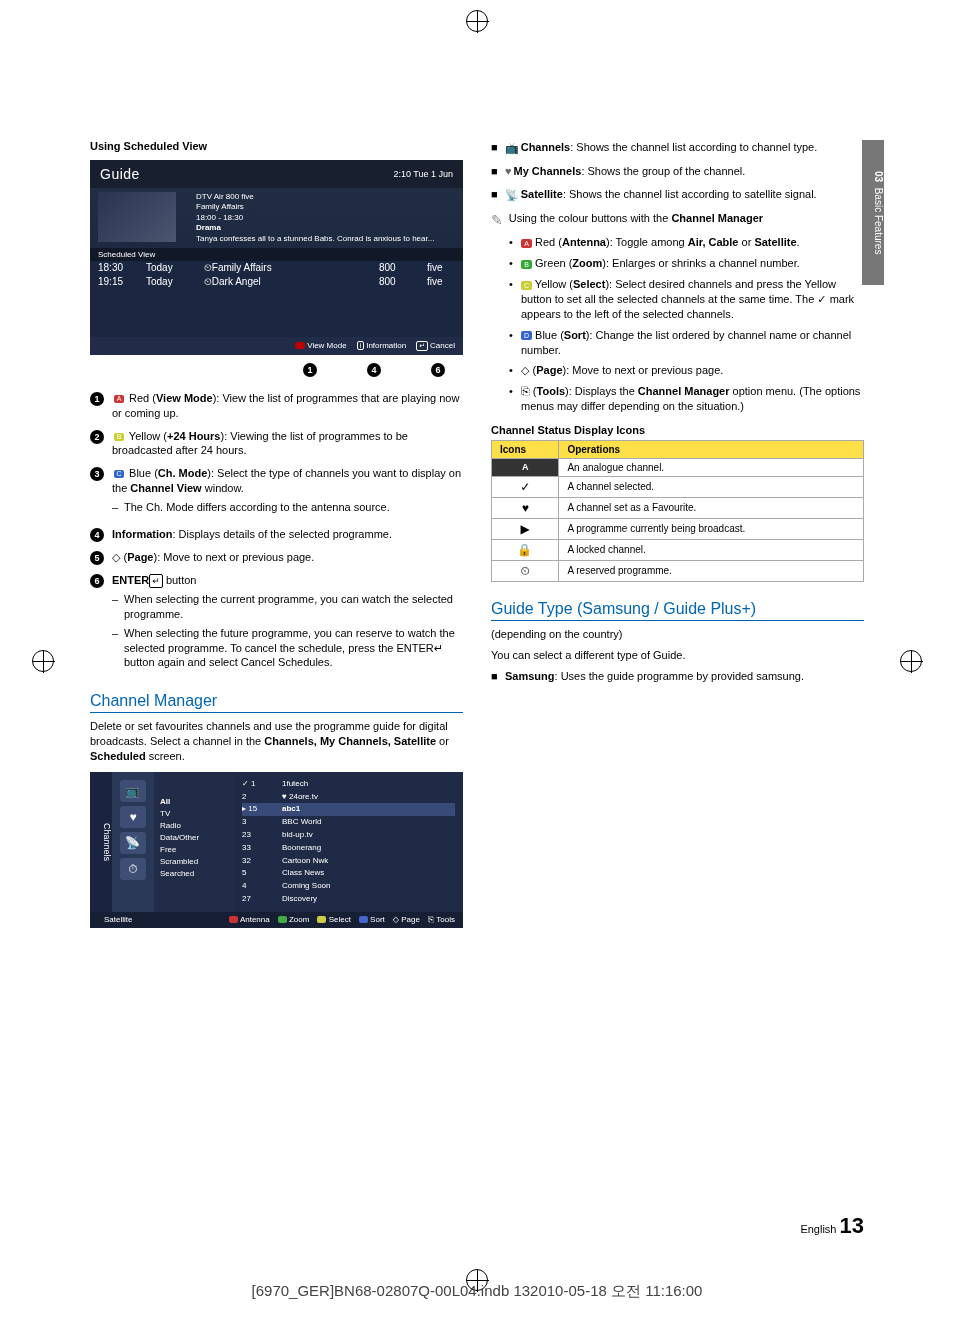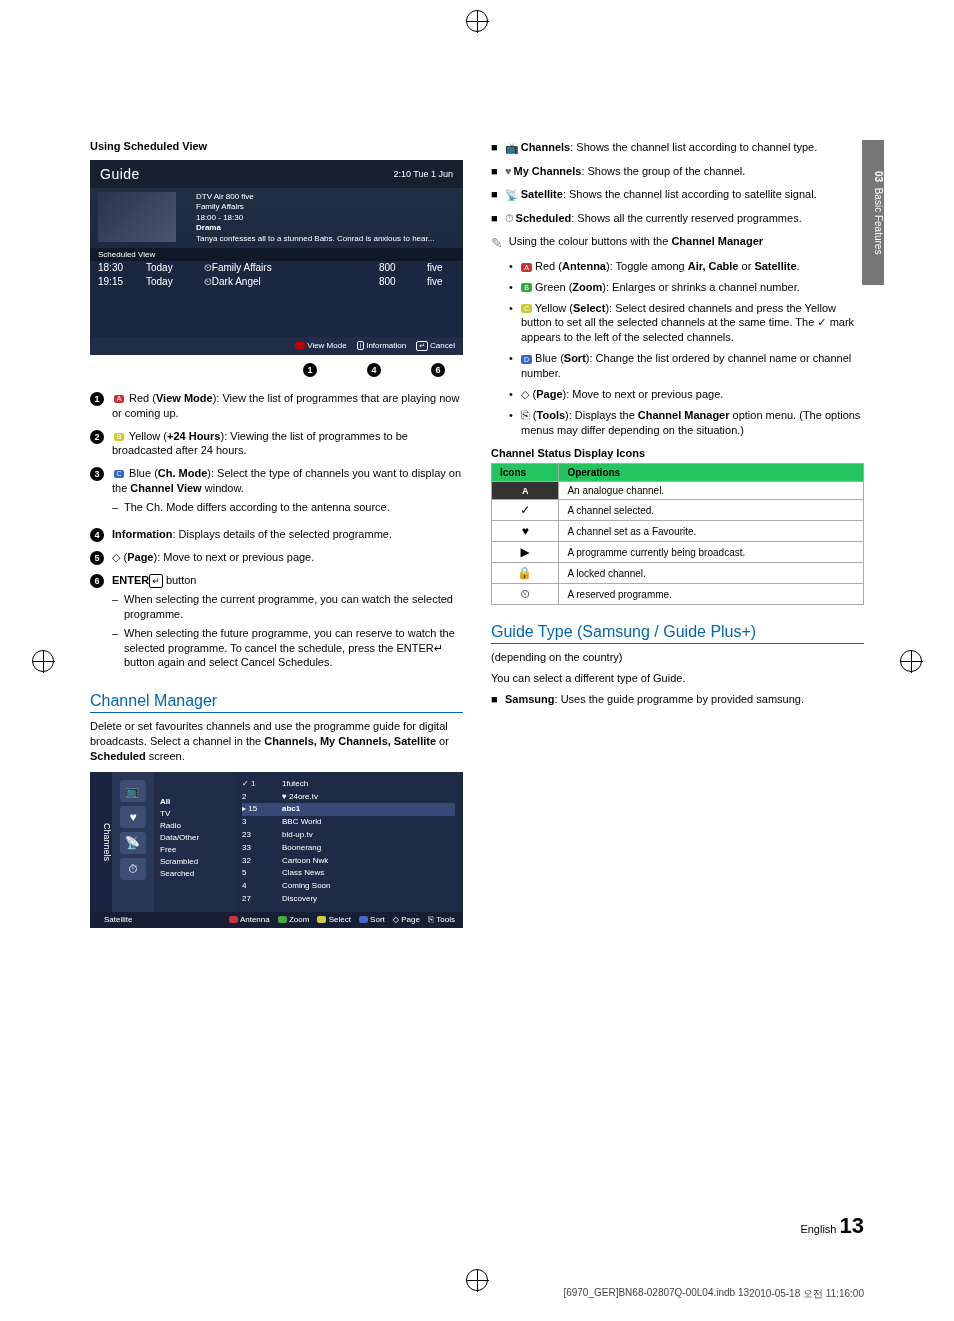--- a/index.html
+++ b/index.html
@@ -70,25 +70,25 @@
 .blist2{list-style:none;margin-left:18px}
 .blist2>li{position:relative;padding-left:12px;margin-bottom:6px;line-height:1.35}
 .blist2>li::before{content:"•";position:absolute;left:0}
 .lbl-r{display:inline-block;width:11px;height:9px;background:#c33;border-radius:2px;color:#fff;font-size:7px;text-align:center;vertical-align:middle}
 .lbl-g{display:inline-block;width:11px;height:9px;background:#3a3;border-radius:2px;color:#fff;font-size:7px;text-align:center;vertical-align:middle}
 .lbl-y{display:inline-block;width:11px;height:9px;background:#cc3;border-radius:2px;color:#fff;font-size:7px;text-align:center;vertical-align:middle}
 .lbl-b{display:inline-block;width:11px;height:9px;background:#36c;border-radius:2px;color:#fff;font-size:7px;text-align:center;vertical-align:middle}
 .tblhead{font-weight:bold;margin:10px 0 4px}
 table.icons{border-collapse:collapse;width:100%;font-size:10px}
 table.icons th,table.icons td{border:1px solid #aaa;padding:3px 8px;text-align:left}
-table.icons th{background:#22c55e;font-weight:bold}
+table.icons th{background:#fde047;font-weight:bold}
 table.icons td.ic{text-align:center;font-size:12px}
 .footer{position:absolute;bottom:82px;right:90px;font-size:11px}
 .footer .pg{font-size:22px;font-weight:bold}
-.printfoot{position:absolute;bottom:20px;left:90px;right:90px;display:flex;justify-content:flex-end;font-size:10px;color:#444}
+.printfoot{position:absolute;bottom:20px;left:90px;right:90px;display:flex;justify-content:center;font-size:15px;color:#444}
 </style>
 </head>
 <body>
 
 <div class="page">
   <div class="regmark reg-top"></div>
   <div class="regmark reg-left"></div>
   <div class="regmark reg-right"></div>
   <div class="regmark reg-bot"></div>
 
@@ -268,21 +268,20 @@
           <span>⎘ <span>Tools</span></span>
         </div>
       </div>
     </div>
 
     <div class="col">
       <ul class="blist">
         <li><span class="ic-inline">📺</span><b>Channels</b><span>: Shows the channel list according to channel type.</span></li>
         <li><span class="ic-inline">♥</span><b>My Channels</b><span>: Shows the group of the channel.</span></li>
         <li><span class="ic-inline">📡</span><b>Satellite</b><span>: Shows the channel list according to satellite signal.</span></li>
-        <li><span class="ic-inline">⏱</span><b>Scheduled</b><span>: Shows all the currently reserved programmes.</span></li>
       </ul>
 
       <div class="note">
           <span><span>Using the colour buttons with the </span><b>Channel Manager</b></span>
         </div>
 
       <ul class="blist2">
         <li><span class="lbl-r">A</span> Red (<b>Antenna</b>): <span>Toggle among </span><b>Air, Cable</b><span> or </span><b>Satellite</b><span>.</span></li>
         <li><span class="lbl-g">B</span> Green (<b>Zoom</b>): <span>Enlarges or shrinks a channel number.</span></li>
         <li><span class="lbl-y">C</span> Yellow (<b>Select</b>): <span>Select desired channels and press the Yellow button to set all the selected channels at the same time. The ✓ mark appears to the left of the selected channels.</span></li>

